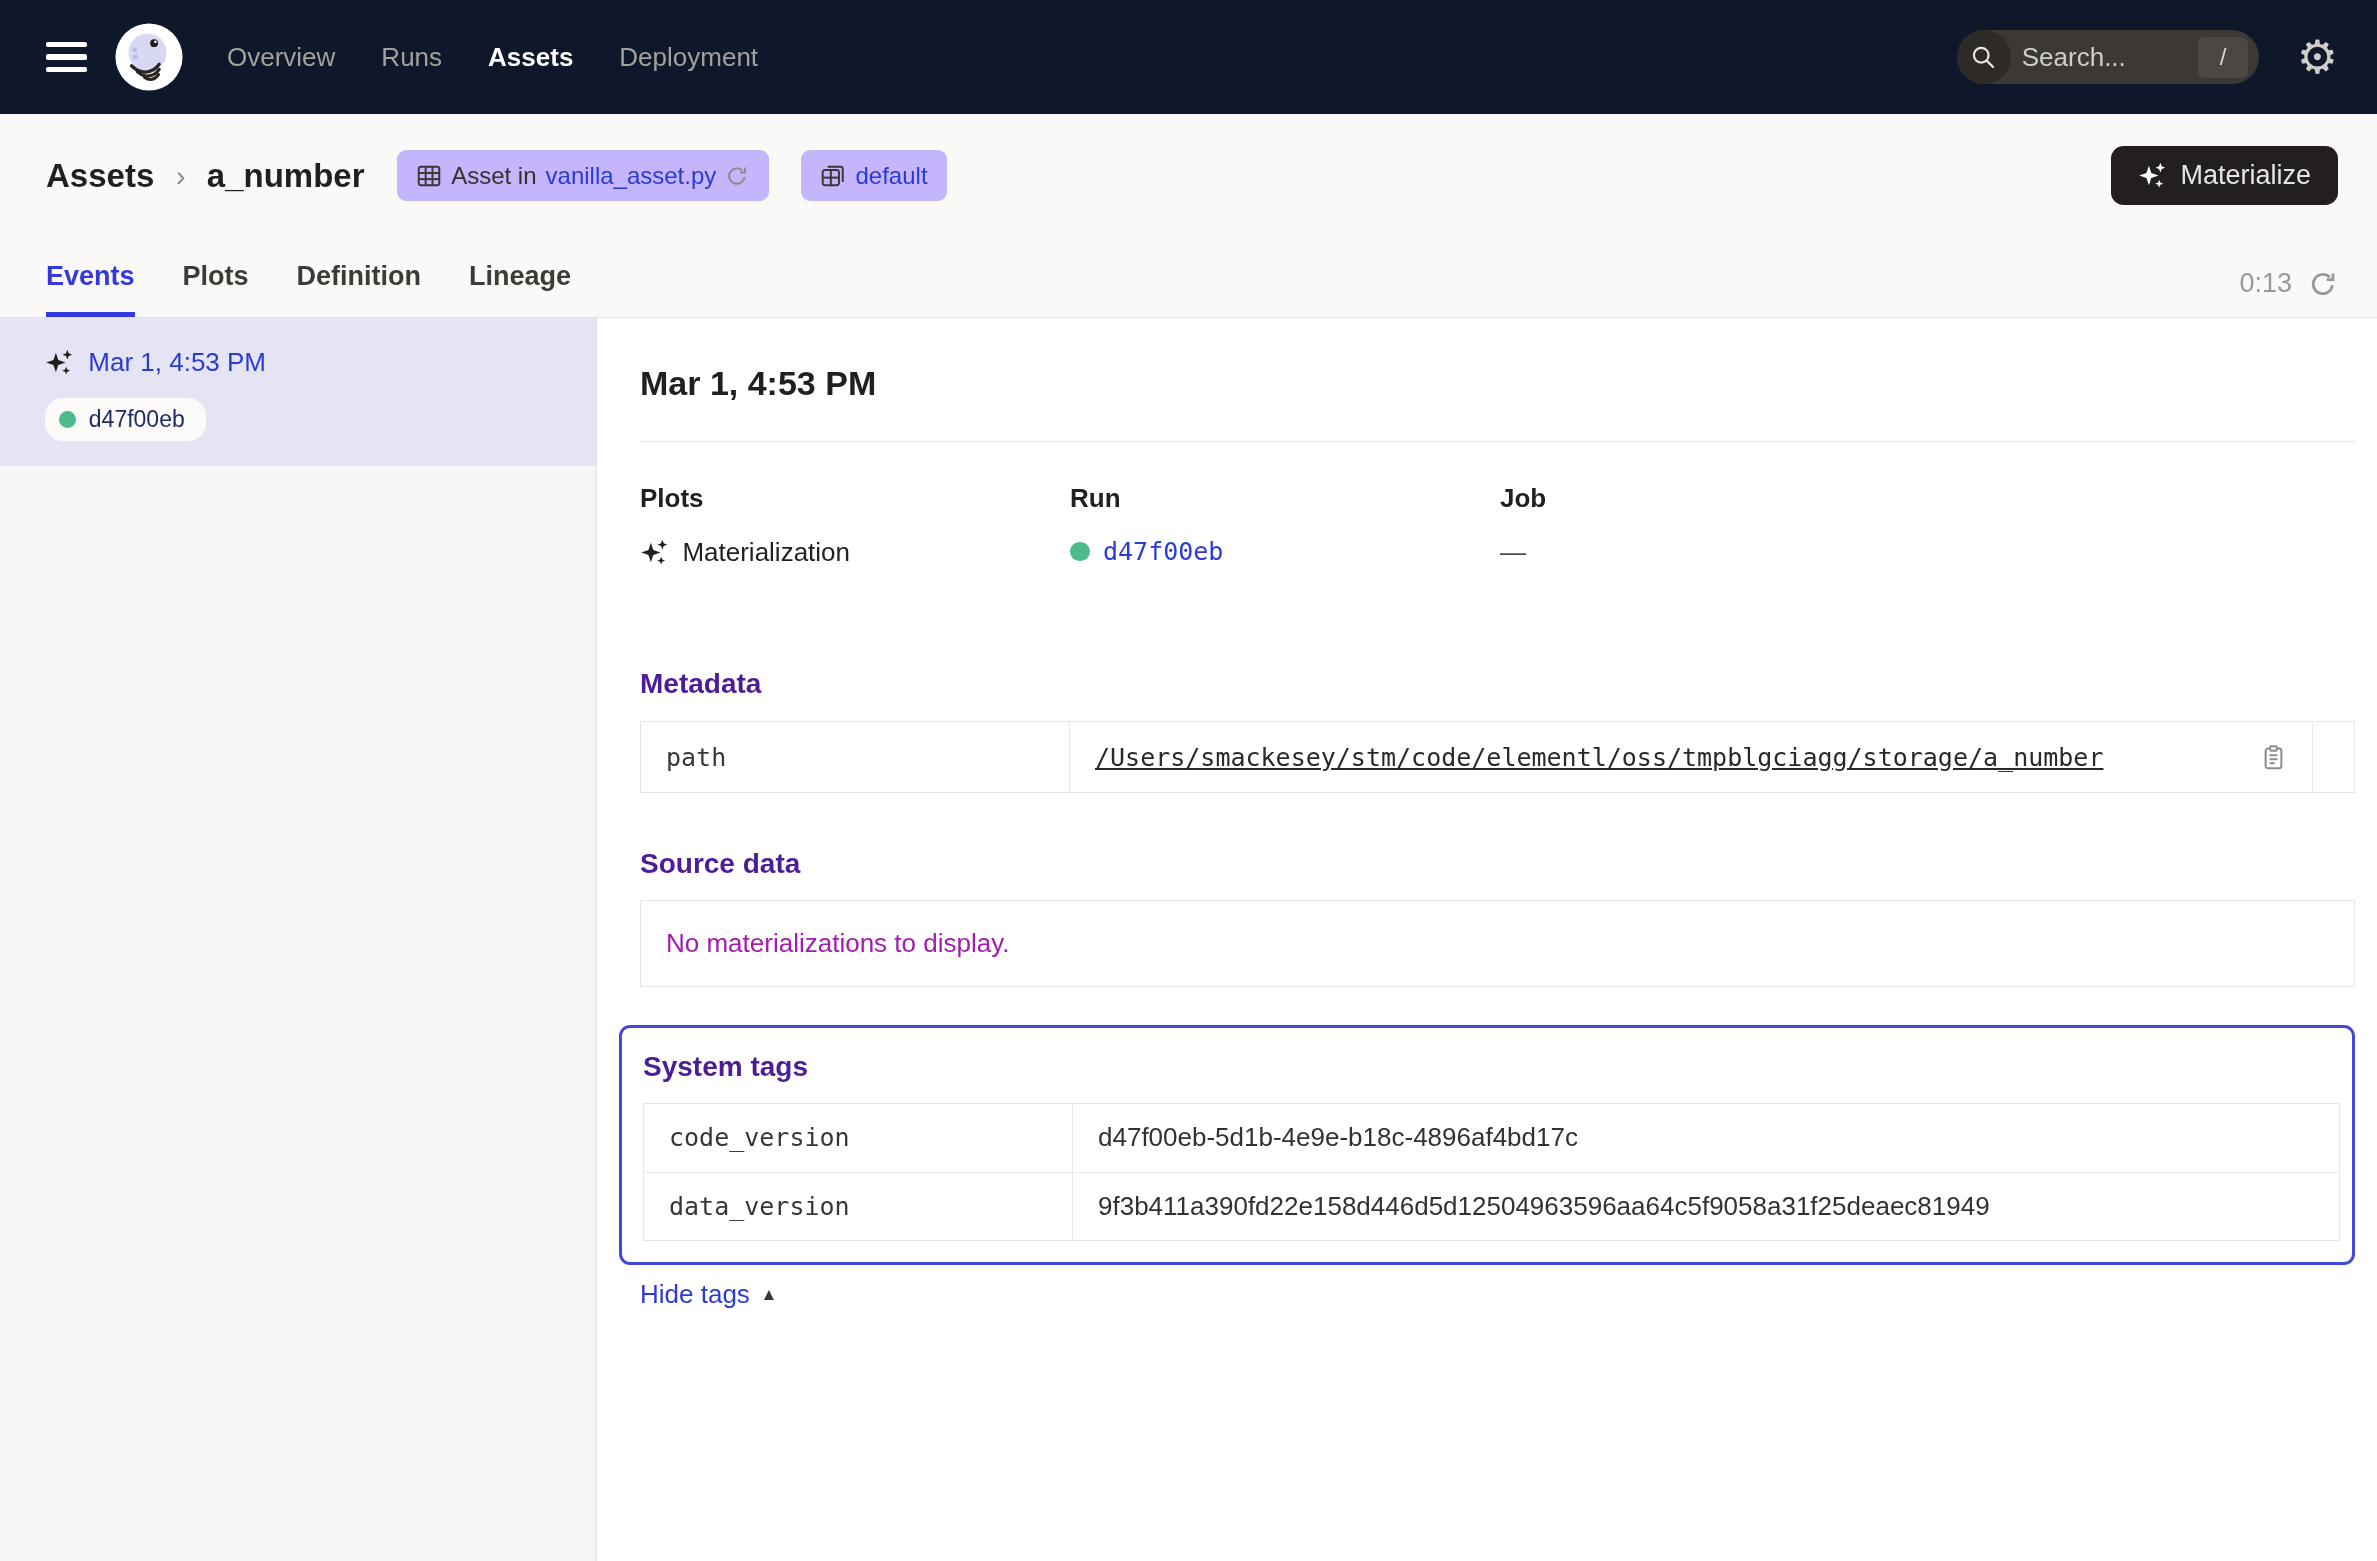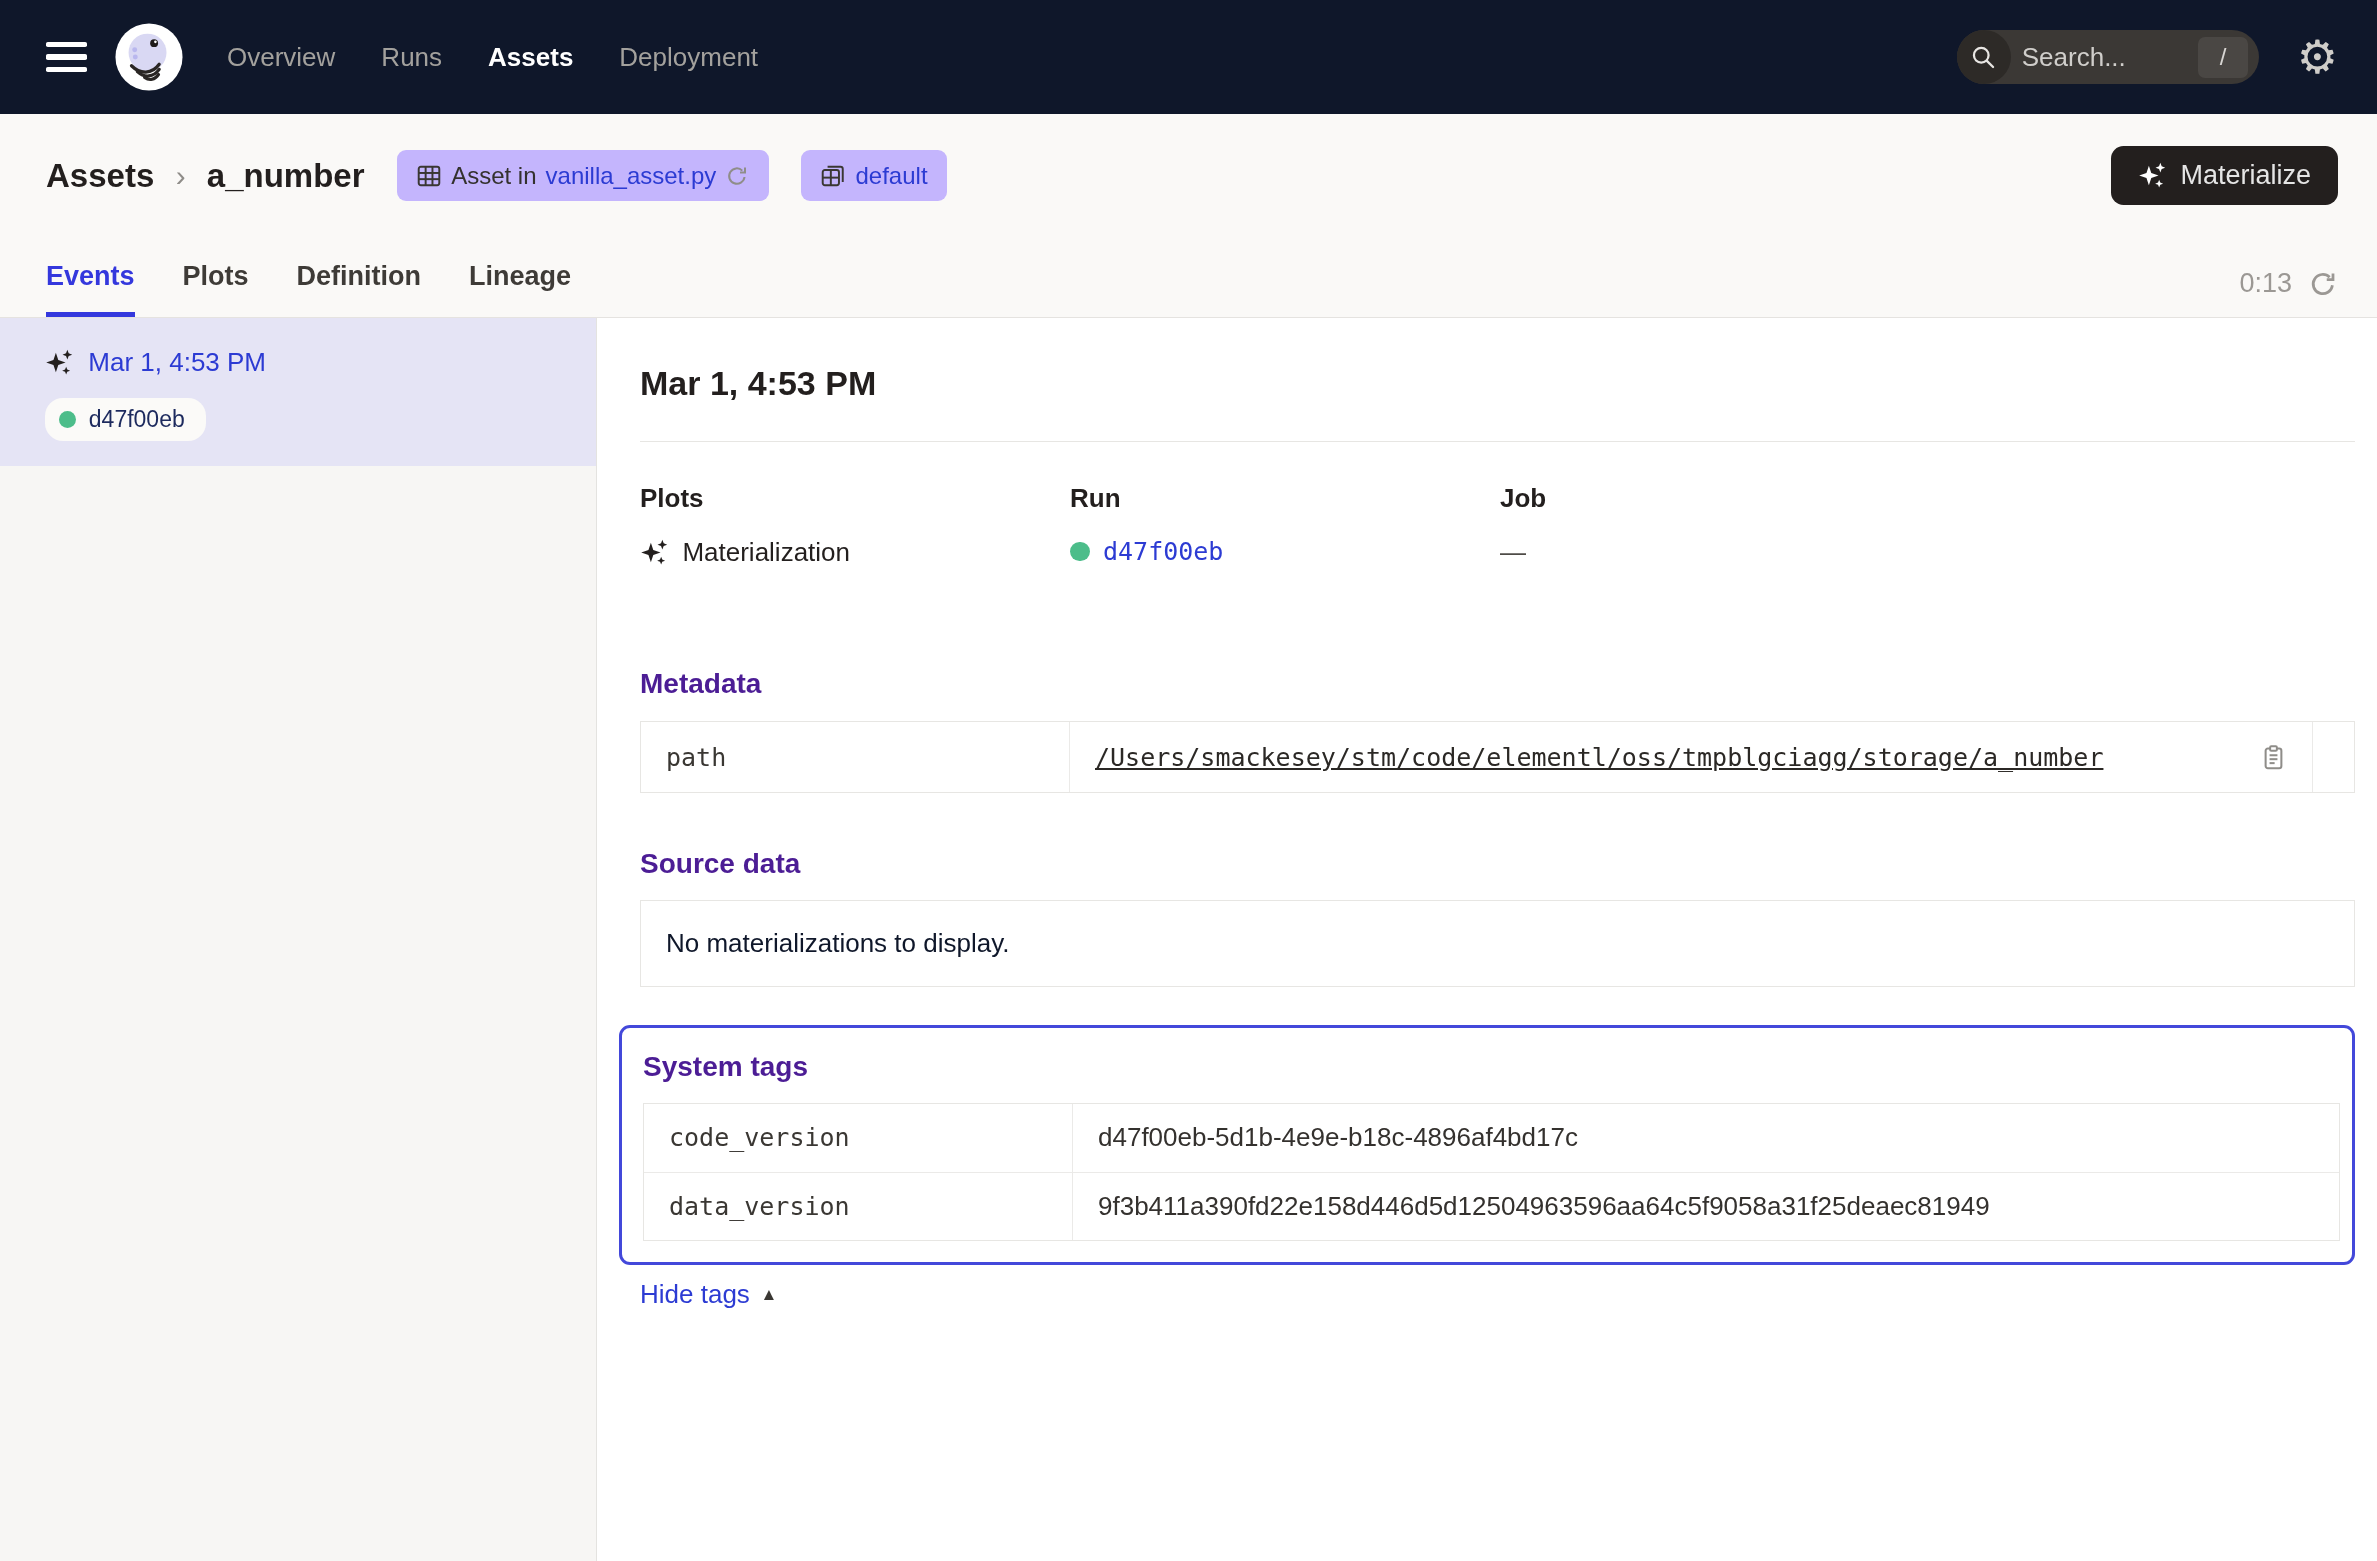--- a/index.html
+++ b/index.html
@@ -107,21 +107,21 @@
   .kv-key {
     width:429px; min-width:429px; padding-left:25px; font-size:25px; color:#3a3733;
     display:flex; align-items:center; border-right:1.8px solid #ebeae8;
   }
   .kv-val { flex:1; padding:18px 25px; display:flex; align-items:center; gap:14.3px; font-size:26px; color:#34312e;justify-content:space-between; }
   .kv-end { width:42px; border-left:1.8px solid #ebeae8; }
   .path-link { font-size:25px; color:#2b2825; text-decoration:underline; cursor:pointer; word-break:break-all; }
   .copy-icon { color:#8f8d89; cursor:pointer; flex:none; }
 
   .source-section { margin-top:55px; }
-  .empty-box { margin-top:19.6px; border:1.8px solid #e7e6e3; padding:27px 25px; font-size:26px; color:#0f172a; background:#fff; }
+  .empty-box { margin-top:19.6px; border:1.8px solid #e7e6e3; padding:27px 25px; font-size:26px; color:#a21caf; background:#fff; }
 
   .highlight-box {
     margin-top:38px; margin-left:-21.4px; border:3.6px solid #4348da; border-radius:11px;
     padding:23px 12.5px 21.4px 21.4px;
   }
   .highlight-box .kv-table { margin-top:19.6px; }
   .highlight-box .kv-row { min-height:68px; }
   .sys-val { font-size:26px; color:#34312e; }
 
   .hide-tags {

